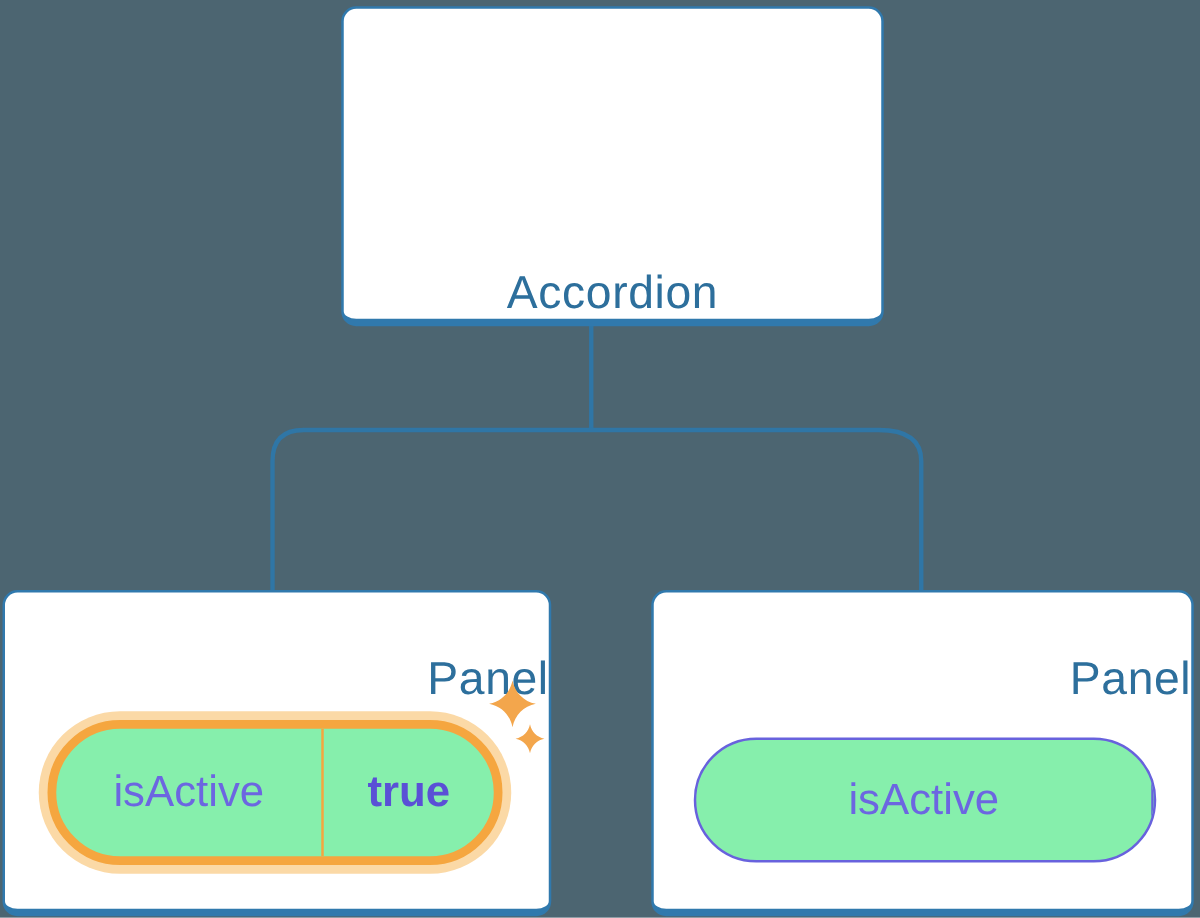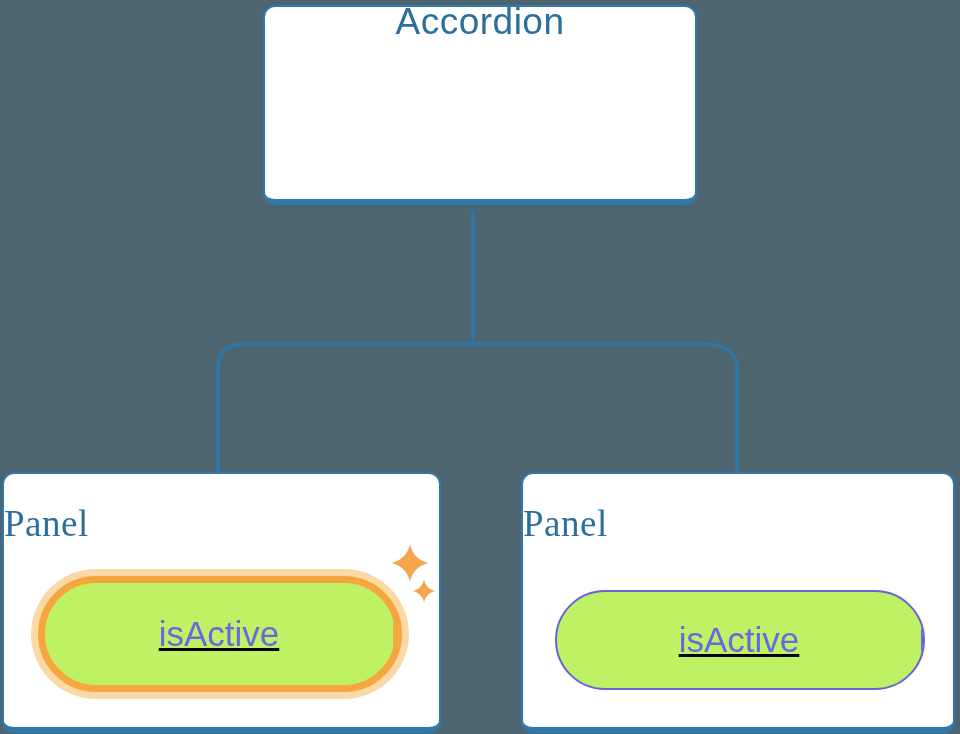--- a/index.html
+++ b/index.html
@@ -23,26 +23,26 @@
   }
   .node-box {
     position: absolute;
     background: var(--boxFill, #fff);
     border: 2px solid var(--boxBorder, #3079AD);
     border-bottom-width: 6px;
     border-radius: 12px;
     box-sizing: border-box;
   }
   .root-node {
-    left: 263px;
+    left: 273px;
     top: 5px;
     width: 434px;
-    height: 200px;
+    height: 256px;
     display: flex;
-    align-items: flex-start;
+    align-items: flex-end;
     justify-content: center;
   }
   .root-node .node-title {
     margin-top: -6px;
   }
   .node-title {
     color: var(--titleText, #2D6F9C);
     font-size: 37px;
     font-weight: 500;
     letter-spacing: 0.5px;
@@ -55,33 +55,31 @@
   }
   .panel-right {
     left: 521px;
     top: 472px;
     width: 434px;
     height: 261px;
   }
   .panel-title {
     position: absolute;
     width: 100%;
-    text-align: left;
-    top: 28px;
-    font-family: Liberation Serif, serif;
+    text-align: right;
+    top: 48px;
   }
   .pill {
     position: absolute;
     display: flex;
     align-items: stretch;
-    background: #bef264;
+    background: #86efac;
     box-sizing: border-box;
     border-radius: 999px;
     overflow: hidden;
-    text-decoration: underline;
   }
   .pill-active {
     left: 34px;
     top: 102px;
     width: 364px;
     height: 116px;
     border: 7px solid var(--highlightBorder, #F5A63F);
     box-shadow: 0 0 0 7px var(--highlightGlow, #FBD9A6);
   }
   .pill-inactive {
@@ -134,20 +132,21 @@
 
   <div class="node-box root-node">
     <div class="node-title">Accordion</div>
   </div>
 
   <div class="node-box panel-left">
     <div class="node-title panel-title">Panel</div>
     <div class="pill pill-active">
       <div class="pill-cell cell-name">isActive</div>
       <div class="pill-divider"></div>
+      <div class="pill-cell cell-value value-active">true</div>
     </div>
   </div>
 
   <svg class="sparkles" viewBox="0 0 64 68" xmlns="http://www.w3.org/2000/svg">
     <g fill="#F3A64C">
       <path transform="translate(11.6,4.6) scale(1.7)" d="M12 1 C13.2 6.8 17.2 10.8 23 12 C17.2 13.2 13.2 17.2 12 23 C10.8 17.2 6.8 13.2 1 12 C6.8 10.8 10.8 6.8 12 1 Z"></path>
       <path transform="translate(33.4,40.4) scale(1.05)" d="M12 1 C13.2 6.8 17.2 10.8 23 12 C17.2 13.2 13.2 17.2 12 23 C10.8 17.2 6.8 13.2 1 12 C6.8 10.8 10.8 6.8 12 1 Z"></path>
     </g>
   </svg>
 

